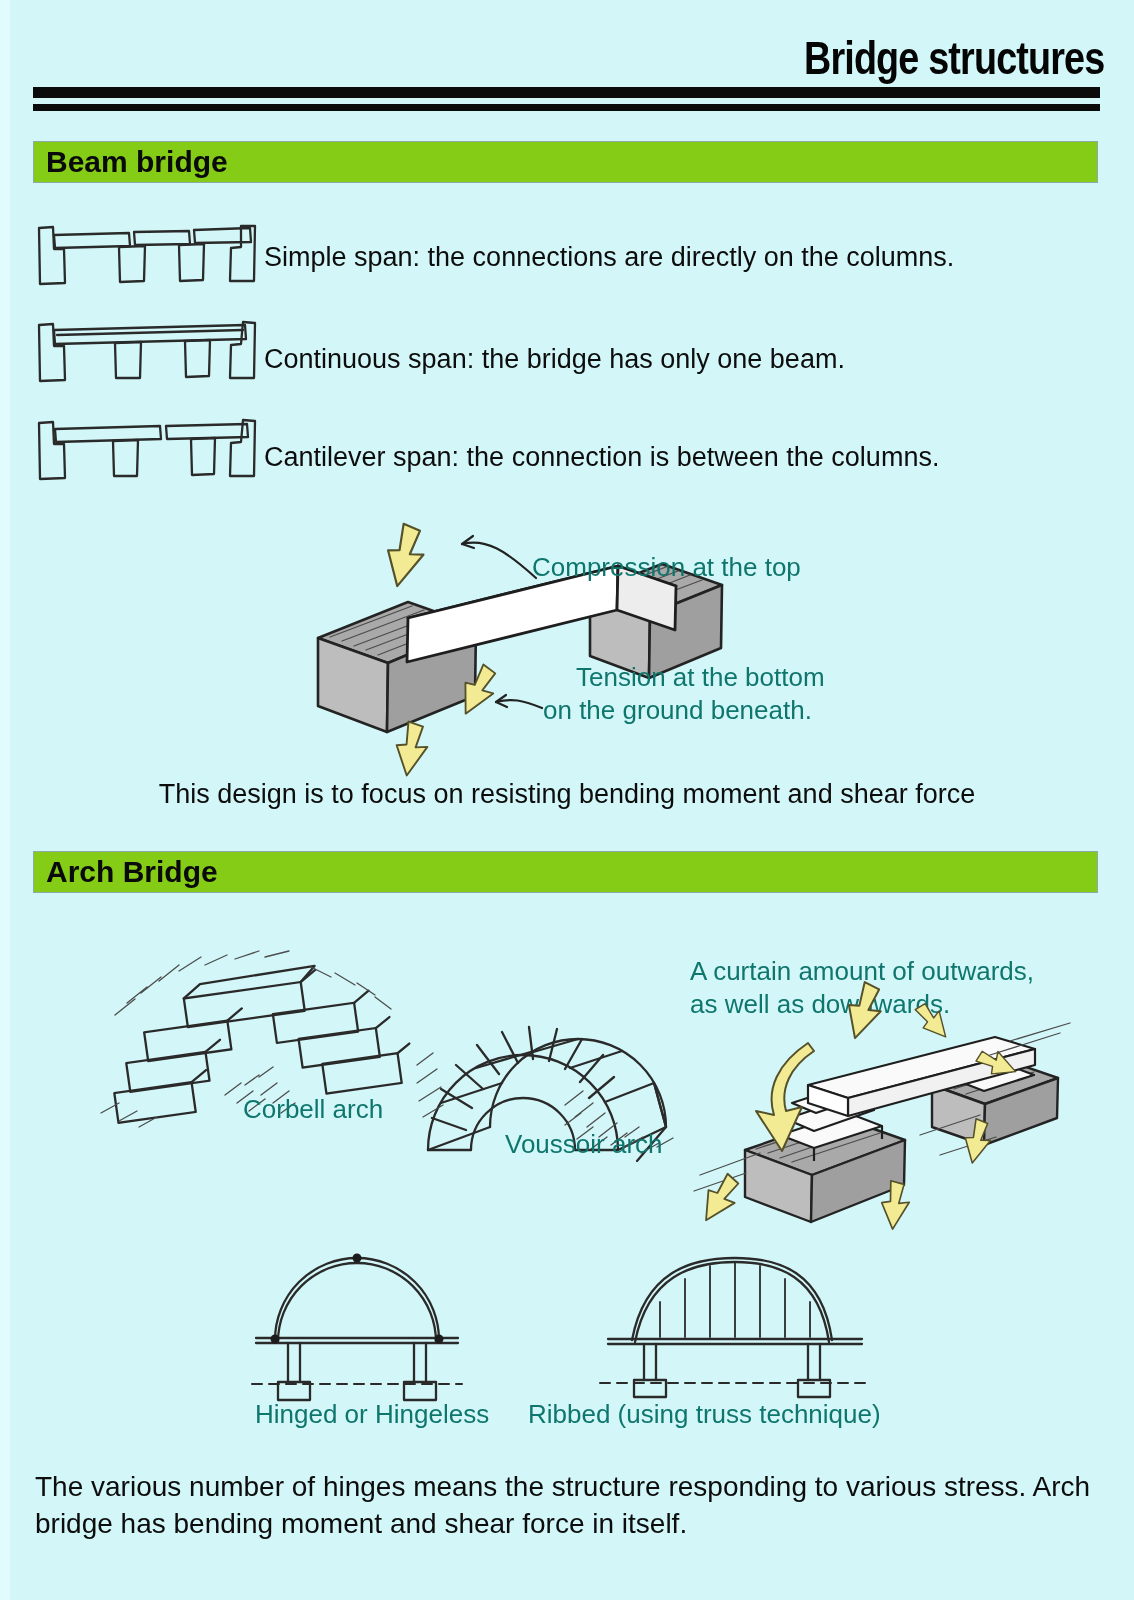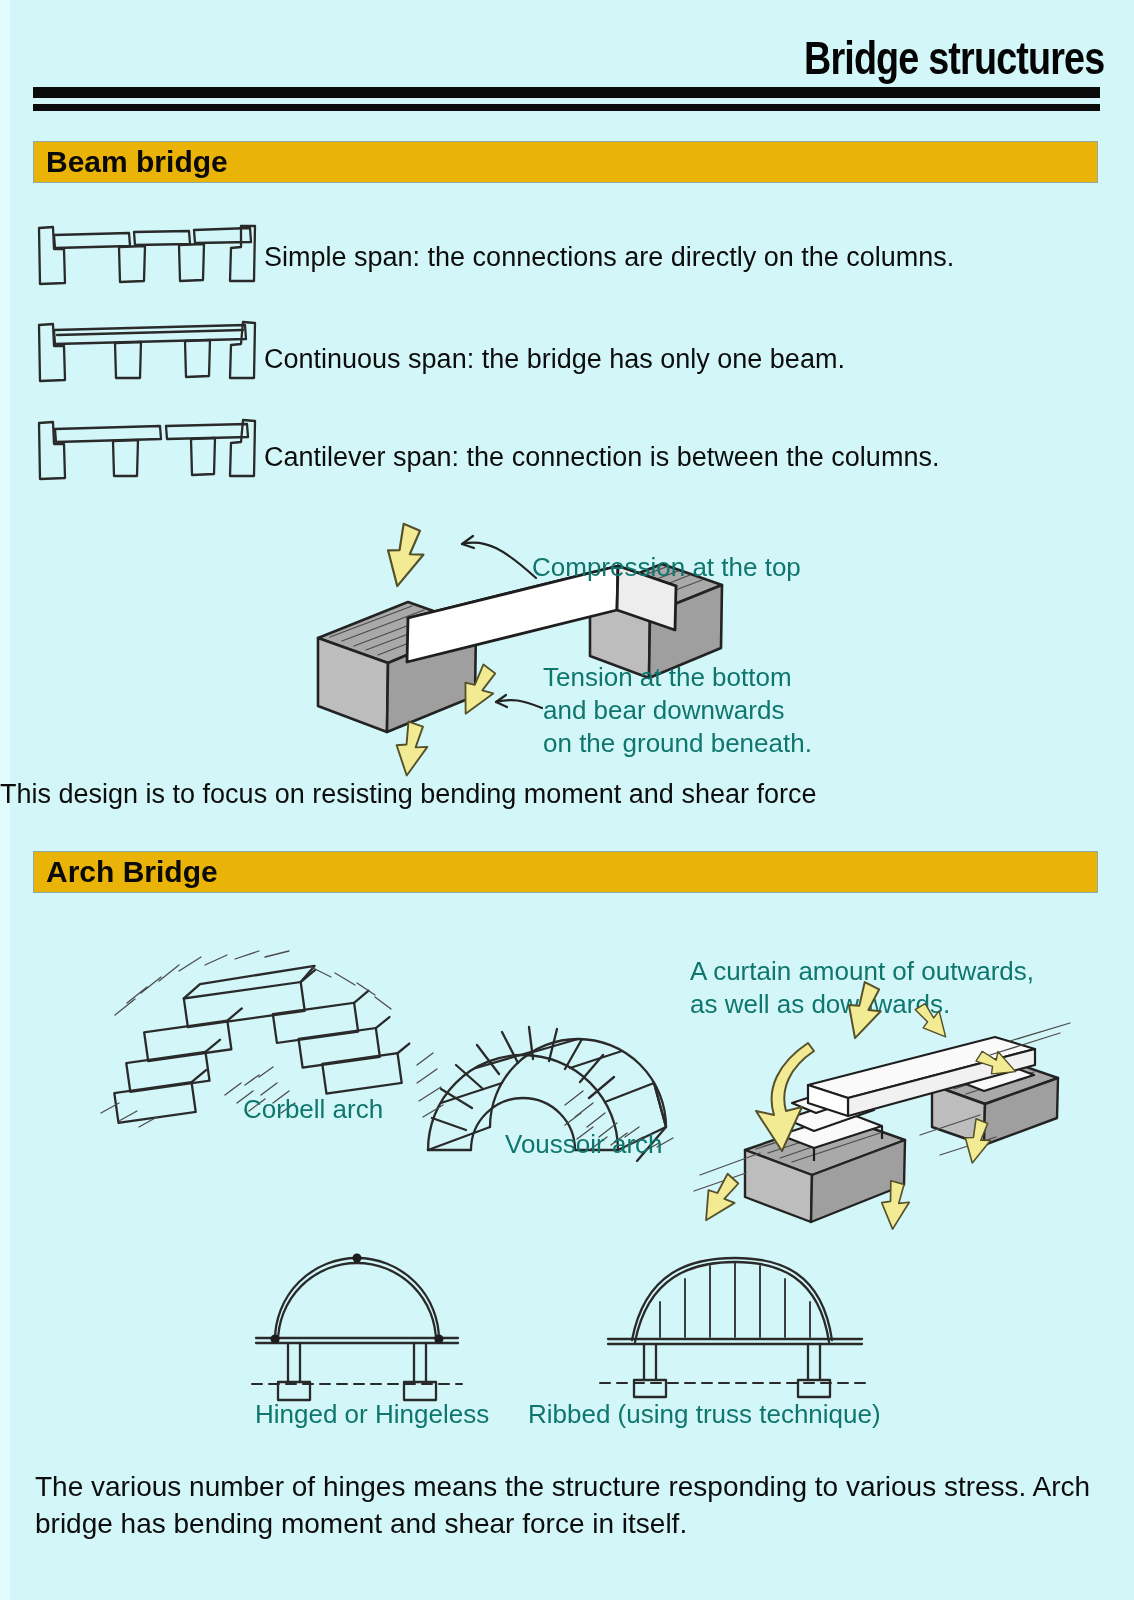--- a/index.html
+++ b/index.html
@@ -13,31 +13,31 @@
   .title{
     position:absolute;top:30px;right:30px;height:56px;line-height:56px;
     font-size:46px;font-weight:bold;letter-spacing:-1px;color:#050505;
     transform:scaleX(0.82);transform-origin:100% 50%;white-space:nowrap;
   }
   .rule{position:absolute;left:33px;width:1067px;background:#0b0b0b;}
   .rule1{top:87px;height:11px;}
   .rule2{top:104px;height:7px;}
   .section-header{
     position:absolute;left:33px;width:1065px;height:42px;box-sizing:border-box;
-    border:1px solid #8fa9ab;background:#eab308;
+    border:1px solid #8fa9ab;background:#84cc16;
     font-size:30px;font-weight:bold;line-height:40px;padding-left:12px;color:#0a0a0a;
   }
   .caption{
     position:absolute;font-size:27px;color:#0d0d0d;white-space:nowrap;
   }
   .annot{
     position:absolute;font-size:26px;color:#0f766e;white-space:nowrap;line-height:33px;
   }
   .center-line{
-    position:absolute;left:0;width:1134px;
+    position:absolute;left:0;width:1134px;text-align:center;
     font-size:27px;color:#0d0d0d;white-space:nowrap;
   }
   .para{
     position:absolute;left:35px;width:1066px;font-size:28px;line-height:37px;color:#0d0d0d;
   }
   svg{position:absolute;overflow:visible;}
   .sk{stroke:#2a2a2a;stroke-width:2.3;fill:none;stroke-linecap:round;stroke-linejoin:round;}
   .hatch{stroke:#4c4c4c;stroke-width:1.3;fill:none;stroke-linecap:round;}
   .ink{stroke:#222;fill:none;stroke-linecap:round;stroke-linejoin:round;}
 </style>
@@ -127,22 +127,21 @@
 
     <g class="ink" stroke-width="2.2">
       <path d="M246,78 C215,50 196,38 172,44"></path>
       <path d="M172,44 l11,-8 M172,44 l12,4"></path>
       <path d="M252,208 C232,200 222,198 206,202"></path>
       <path d="M206,202 l10,-7 M206,202 l11,5"></path>
     </g>
   </svg>
   <div class="annot" style="left:532px;top:551px;">Compression at the top</div>
   <div class="annot" style="left:543px;top:661px;">
-    <span style="display:block;">Tension at the bottom</span>
-    <span style="display:block;">and bear downwards</span>
+    <span style="display:block;margin-left:33px;">Tension at the bottom</span>
     <span style="display:block;">on the ground beneath.</span>
   </div>
 
   <div class="center-line" style="top:779px;">This design is to focus on resisting bending moment and shear force</div>
 
   <div class="section-header" style="top:851px;">Arch Bridge</div>
 
   <div class="annot" style="left:690px;top:955px;">
     <span style="display:block;">A curtain amount of outwards,</span>
     <span style="display:block;">as well as downwards.</span>

